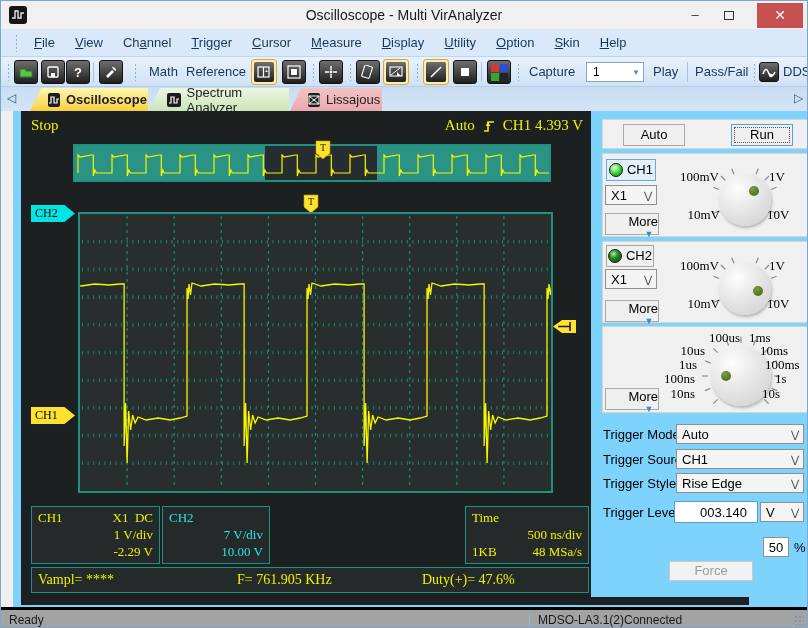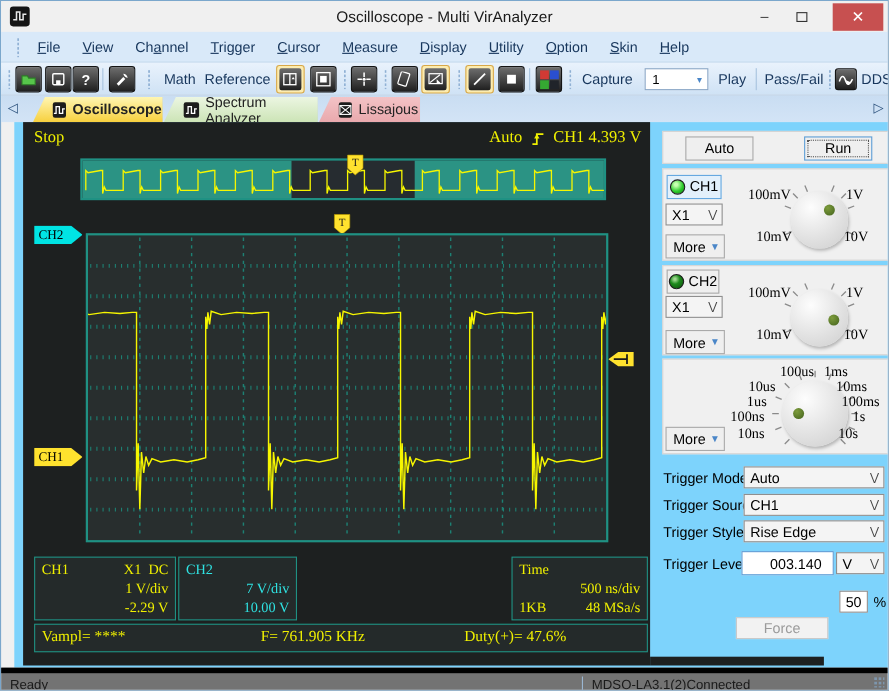--- a/index.html
+++ b/index.html
@@ -66,32 +66,32 @@
   .pbtn{position:absolute;height:22px;background:#efefef;border:1px solid #a9a9a9;font-size:13px;text-align:center;line-height:20px;}
   .runbtn{border:1px solid #5e9ed6;outline:1px dotted #555;outline-offset:-4px;}
   .chbtn{display:flex;align-items:center;justify-content:center;gap:4px;}
   .chbtn-active{background:#e3f0fb;border:1px solid #66a8e0;}
   .led{width:14px;height:14px;border-radius:50%;border:1px solid #1c1c1c;}
   .led-on{background:radial-gradient(circle at 38% 32%,#c6ffb0 12%,#2ecc2e 55%,#0f7a0f);}
   .led-dim{background:radial-gradient(circle at 38% 32%,#9ed88f 8%,#1d8a1d 40%,#0a4d0a);}
   .sel{position:absolute;height:20px;background:#f4f4f4;border:1px solid #8f8f8f;display:flex;align-items:center;font-size:13px;}
   .sel .val{flex:1;padding-left:5px;white-space:nowrap;overflow:hidden;}
   .sel .chev{width:16px;text-align:center;color:#444;font-size:10px;}
-  .morebtn{position:absolute;height:22px;background:#efefef;border:1px solid #a9a9a9;display:flex;align-items:center;font-size:13px;}
+  .morebtn{position:absolute;height:22px;background:#efefef;border:1px solid #a9a9a9;display:flex;align-items:flex-end;font-size:13px;flex-direction:column;}
   .morebtn .val{flex:1;padding-left:6px;}
   .morebtn .arr{width:18px;color:#4a86c8;font-size:9px;text-align:center;}
   .knob{position:absolute;border-radius:50%;background:radial-gradient(circle at 35% 28%,#fdfdfd,#e2e2e2 55%,#cdcdcd);box-shadow:1px 2px 3px rgba(0,0,0,.25);}
   .kdot{position:absolute;width:10px;height:10px;border-radius:50%;background:radial-gradient(circle at 35% 30%,#7d9c3c,#42611c);}
   .klabel{position:absolute;font-family:"Liberation Serif",serif;font-size:13px;color:#000;white-space:nowrap;}
   .trow-label{position:absolute;left:5px;font-size:13px;}
   .tinput{position:absolute;height:22px;border:1px solid #5b9bd5;background:#fff;font-size:13px;font-family:"Liberation Sans",sans-serif;}
   .ninput{position:absolute;height:20px;border:1px solid #8f8f8f;background:#fff;font-size:13px;text-align:center;font-family:"Liberation Sans",sans-serif;}
   .forcebtn{position:absolute;left:71px;top:450px;width:84px;height:20px;background:#f2f2f2;border:1px solid #c9c9c9;color:#9b9b9b;text-align:center;line-height:18px;font-size:13px;}
   
-  .statusbar{position:absolute;left:0;top:606px;width:100%;height:21px;background:#737373;border-top:5px solid #000000;font-size:12px;color:#1a1a1a;}
+  .statusbar{position:absolute;left:0;top:606px;width:100%;height:21px;background:#a3a3a3;border-top:3px solid #000000;font-size:12px;color:#1a1a1a;}
   .statusbar .ready{position:absolute;left:8px;top:3px;}
   .statusbar .device{position:absolute;left:528px;top:3px;border-left:1px solid #9ab6d2;padding-left:8px;}
   .sizegrip{position:absolute;right:3px;bottom:3px;width:10px;height:10px;
      background-image:radial-gradient(circle,#7d96ad 40%,transparent 45%);background-size:4px 4px;}
   svg{display:block;}
 </style>
 </head>
 <body>
 
 <div class="window">

